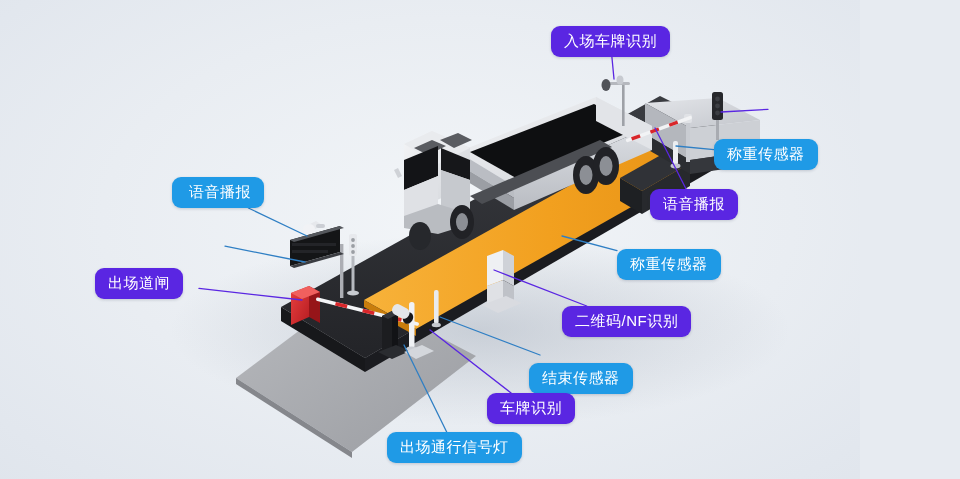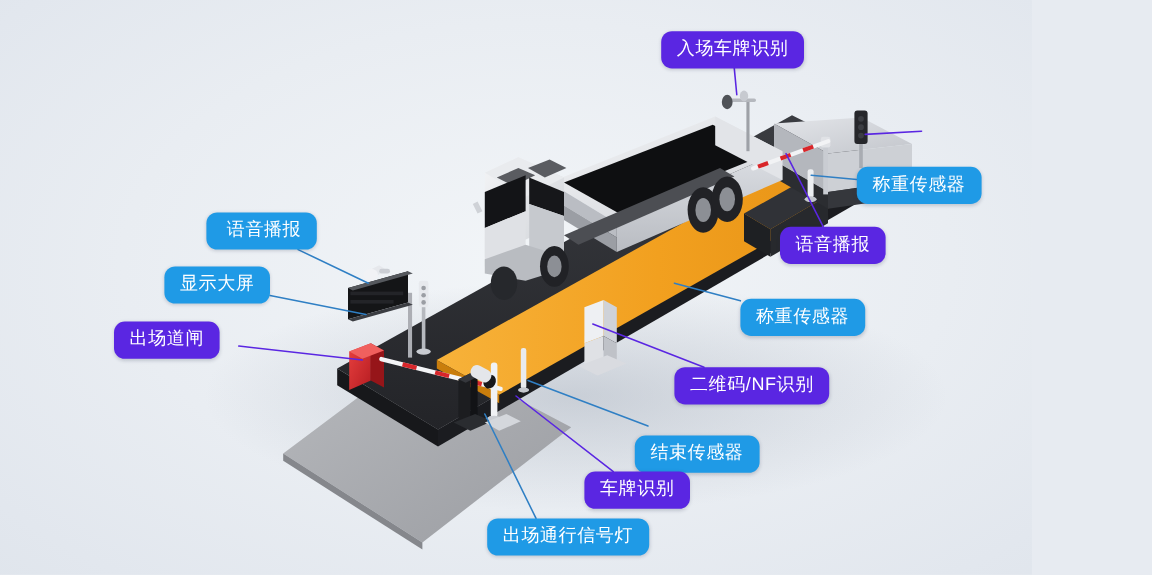--- a/index.html
+++ b/index.html
@@ -280,26 +280,23 @@
   </div>
   <div class="lbl purple" style="left:562px;top:306px;align-items:center;">
     <span class="txt">二维码/NF识别</span>
   </div>
   <div class="lbl blue" style="left:529px;top:363px;align-items:flex-end;">
     <span class="txt">结束传感器</span>
   </div>
   <div class="lbl purple" style="left:487px;top:393px;align-items:center;">
     <span class="txt">车牌识别</span>
   </div>
-  <div class="lbl blue" style="left:406px;top:432px;">
+  <div class="lbl blue" style="left:387px;top:432px;">
     <span class="txt">出场通行信号灯</span>
   </div>
   <div class="lbl blue" style="left:172px;top:177px;padding-left:17px;">
     <span class="txt">语音播报</span>
   </div>
-  <div class="lbl blue" style="left:137px;top:222px;">
-    <span class="txt">显示大屏</span>
-  </div>
   <div class="lbl purple" style="left:95px;top:268px;">
     <span class="txt">出场道闸</span>
   </div>
 
 </div>
 
 </body></html>

